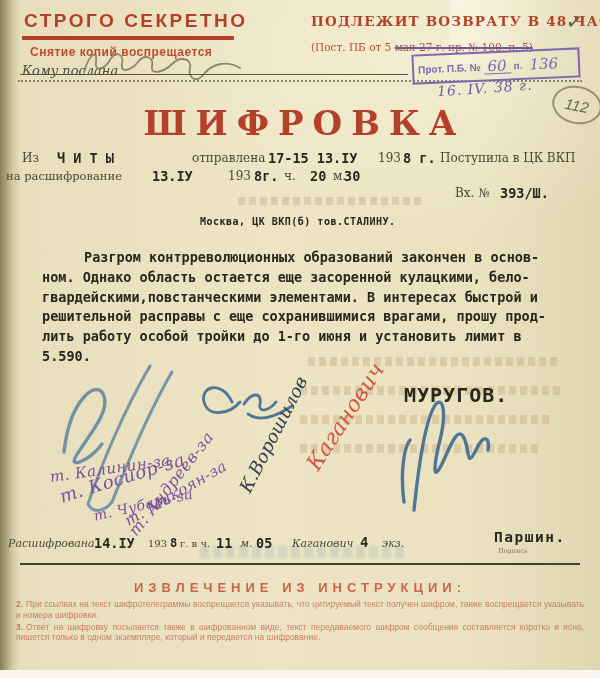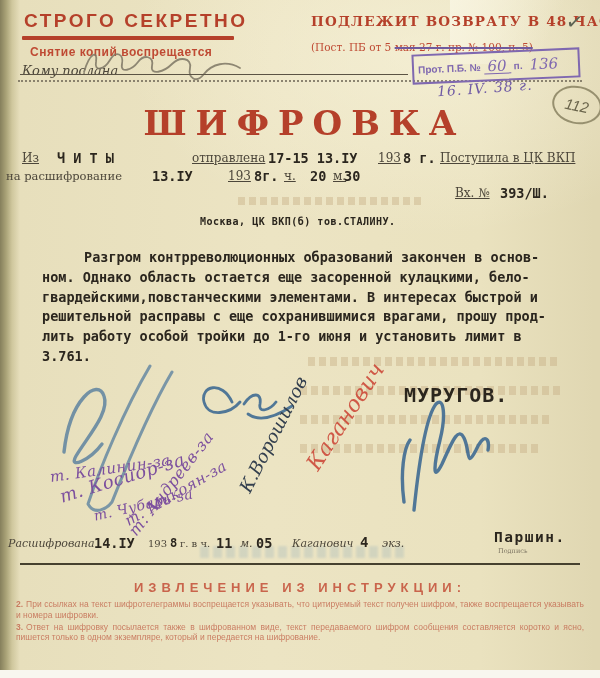--- a/index.html
+++ b/index.html
@@ -29,21 +29,21 @@
   #stamp{left:412px;top:51px;width:156px;height:26px;border:2px solid #7f68b0;
      transform:rotate(-2.5deg);display:flex;align-items:center;gap:3px;padding:0 4px;color:#7f68b0;}
   #stamp .pfx{font-weight:bold;font-size:10px;}
   #stamp .hv{font-size:15px;line-height:14px;border-bottom:1px solid #7f68b0;padding:0 4px;}
   #date-note{left:437px;top:80px;font-size:14px;letter-spacing:1px;color:#6f5aa4;transform:rotate(-4deg);}
   #page-circle{left:552px;top:86px;width:46px;height:34px;border:2px solid #97906f;border-radius:50%;
      transform:rotate(12deg);display:flex;align-items:center;justify-content:center;}
   #page-circle span{font-size:15px;color:#6b654c;font-style:italic;}
   #doc-title{left:0;right:0;top:103px;text-align:center;font-family:"DejaVu Serif",serif;
      font-weight:bold;font-size:34px;letter-spacing:9px;text-indent:9px;}
-  .m-lbl{font-size:12px;text-decoration:underline;}
+  .m-lbl{font-size:12px;}
   .m-val{font-size:13.5px;}
   #address{left:200px;top:216px;font-size:10px;letter-spacing:.5px;}
   #body-text{left:42px;top:248px;width:530px;font-size:13.5px;line-height:19.8px;}
   #body-text div{white-space:nowrap;}
   #body-text div:first-child{text-indent:42px;}
   #signed-by{left:404px;top:383px;font-size:20px;letter-spacing:1px;}
   .bleed{position:absolute;opacity:.38;filter:blur(.7px);
      background:repeating-linear-gradient(90deg,#c3a87e 0 7px,rgba(195,168,126,0) 7px 11px);}
   .bleed-blue{position:absolute;opacity:.22;filter:blur(1px);
      background:repeating-linear-gradient(90deg,#7fa3b8 0 9px,rgba(127,163,184,0) 9px 13px);}
@@ -125,21 +125,21 @@
 <span class="abs form m-lbl" style="left:455px;top:186px;">Вх. №</span>
 <span class="abs tw m-val" style="left:500px;top:185px;">393/Ш.</span>
 
 <div class="abs tw" id="address">Москва, ЦК ВКП(б) тов.СТАЛИНУ.</div>
 <div class="abs tw" id="body-text">
   <div>Разгром контрреволюционных образований закончен в основ-</div>
   <div>ном. Однако область остается еще засоренной кулацкими, бело-</div>
   <div>гвардейскими,повстанческими элементами. В интересах быстрой и</div>
   <div>решительной расправы с еще сохранившимися врагами, прошу прод-</div>
   <div>лить работу особой тройки до 1-го июня и установить лимит в</div>
-  <div>3.761.</div>
+  <div>5.590.</div>
 </div>
 <div class="abs tw" id="signed-by">МУРУГОВ.</div>
 
 <svg id="sig-svg" width="600" height="235" viewBox="0 0 600 235">
   <g fill="none" stroke-linecap="round" stroke-linejoin="round">
     <path d="M64,100 C70,46 98,26 104,44 C110,60 88,84 76,104 C68,118 90,108 102,92" stroke="#5e83a0" stroke-width="3.4" opacity=".85"></path>
     <path d="M150,14 C124,58 100,116 88,152 C94,163 106,158 112,150 C124,120 146,64 172,20" stroke="#5e83a0" stroke-width="3" opacity=".8"></path>
     <path d="M232,50 C222,28 200,34 204,50 C208,66 230,62 240,50 M244,52 C252,40 262,40 260,52 C258,62 270,58 276,50 M248,62 C262,72 280,62 292,54" stroke="#3f6a92" stroke-width="2.8" opacity=".9"></path>
     <path d="M404,150 C400,120 404,96 410,88 M414,158 C420,100 428,62 436,52 C444,44 446,64 440,88 C434,112 432,132 442,112 C452,90 458,74 464,86 C470,98 466,118 476,98 C484,80 490,86 488,98" stroke="#3f6a92" stroke-width="3.4" opacity=".9"></path>
   </g>

